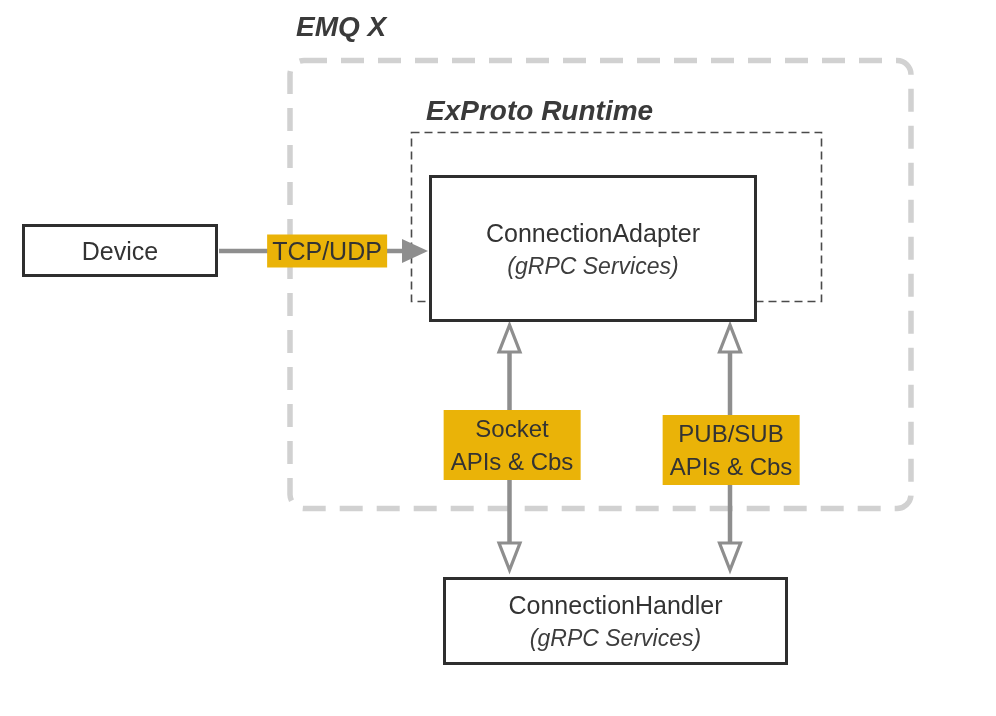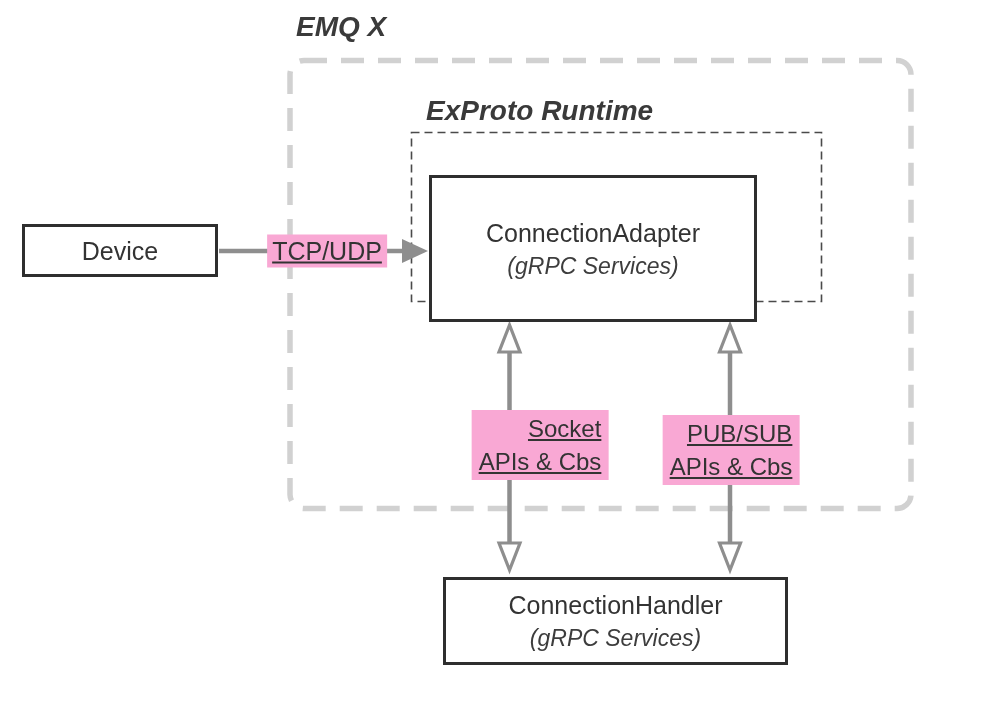--- a/index.html
+++ b/index.html
@@ -38,38 +38,37 @@
     text-align:center;
     box-sizing:border-box;
   }
   .device-node{left:22px;top:224px;width:196px;height:53px;}
   .adapter-node{left:429px;top:175px;width:328px;height:147px;}
   .handler-node{left:443px;top:577px;width:345px;height:88px;}
   .node-title{font-size:25px;color:#333;line-height:34px;}
   .node-subtitle{font-size:23px;font-style:italic;color:#3d3d3d;line-height:32px;}
   .edge-label{
     position:absolute;
-    background:#f9a8d4;
+    background:#eab308;
     color:#333;
-    text-align:right;
+    text-align:center;
     white-space:nowrap;
-    text-decoration:underline;
   }
   .tcp-label{
     left:327px;top:251px;
     transform:translate(-50%,-50%);
     font-size:25px;
     padding:2px 5px;
   }
   .v-label{
     transform:translateX(-50%);
     font-size:24px;line-height:33px;
     padding:2px 7px;
   }
-  .socket-label{left:512px;top:410px;margin-left:28px;}
+  .socket-label{left:512px;top:410px;}
   .pubsub-label{left:731px;top:415px;}
 </style>
 </head>
 <body>
 
 <div id="canvas">
 
   <svg id="wires" viewBox="0 0 996 716" xmlns="http://www.w3.org/2000/svg">
 
     <rect x="290" y="60.5" width="621" height="448" rx="14" fill="none" style="stroke:var(--outer-dash)" stroke-width="5.5" stroke-dasharray="23 14"></rect>

